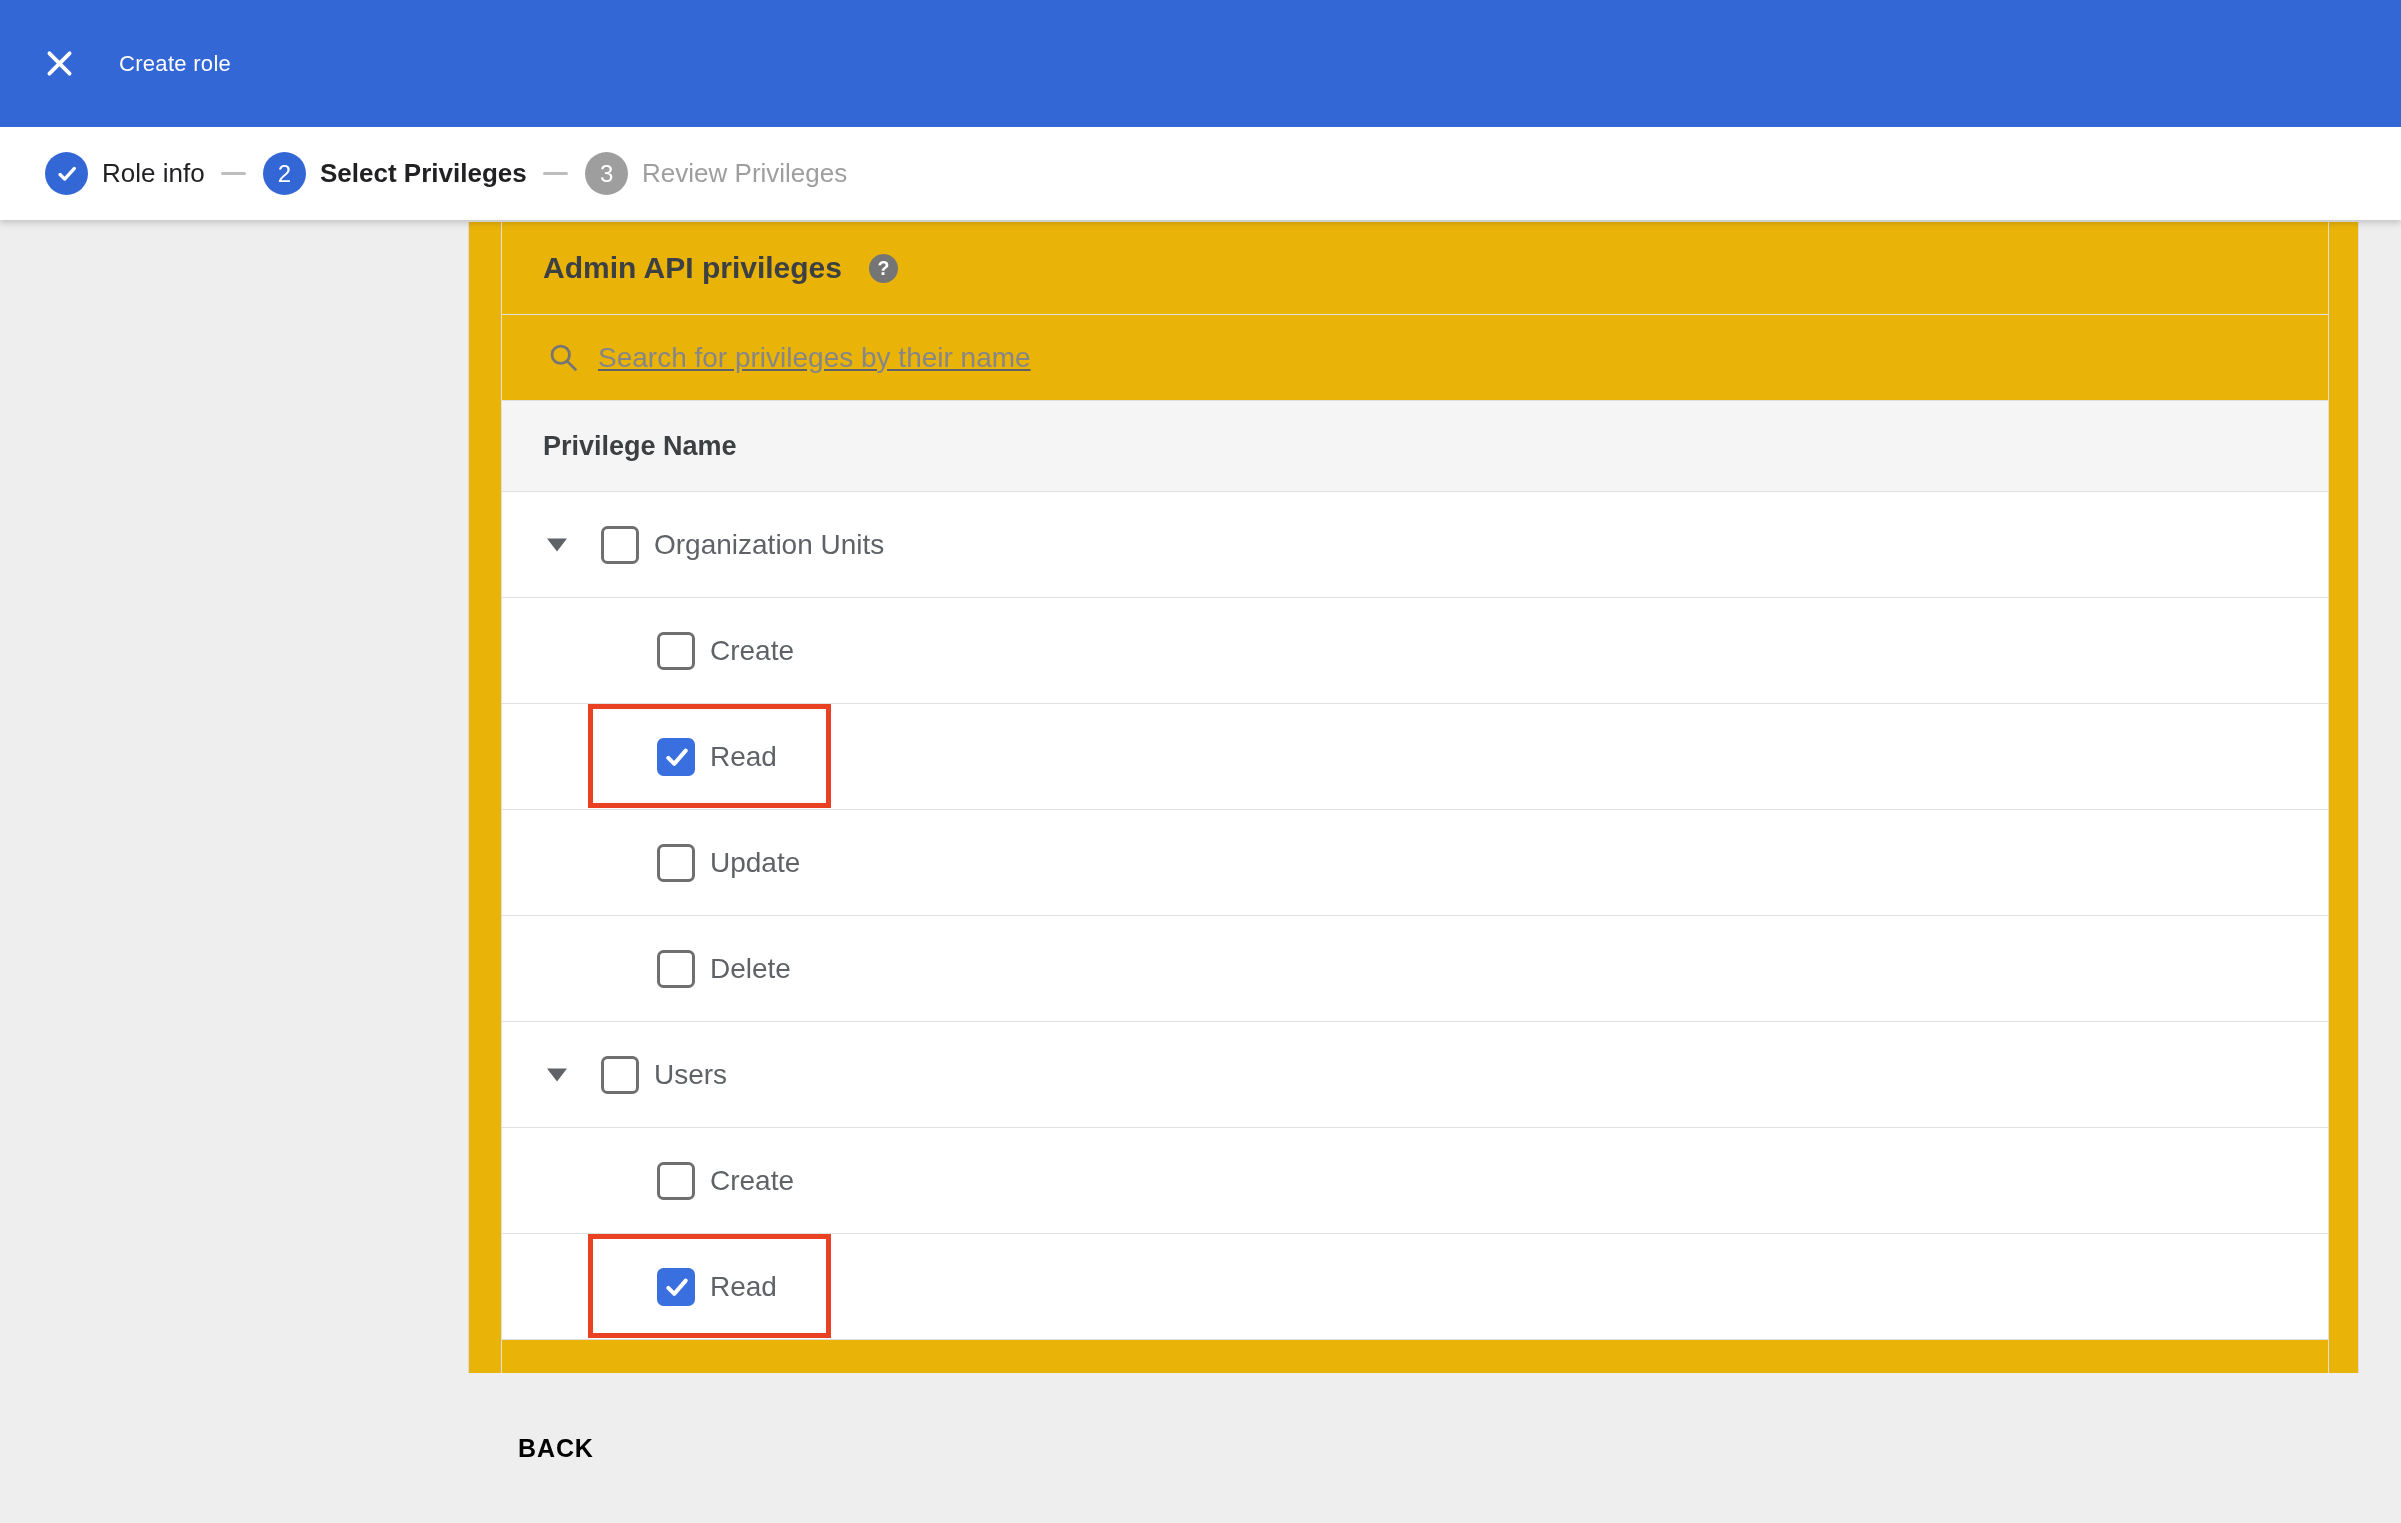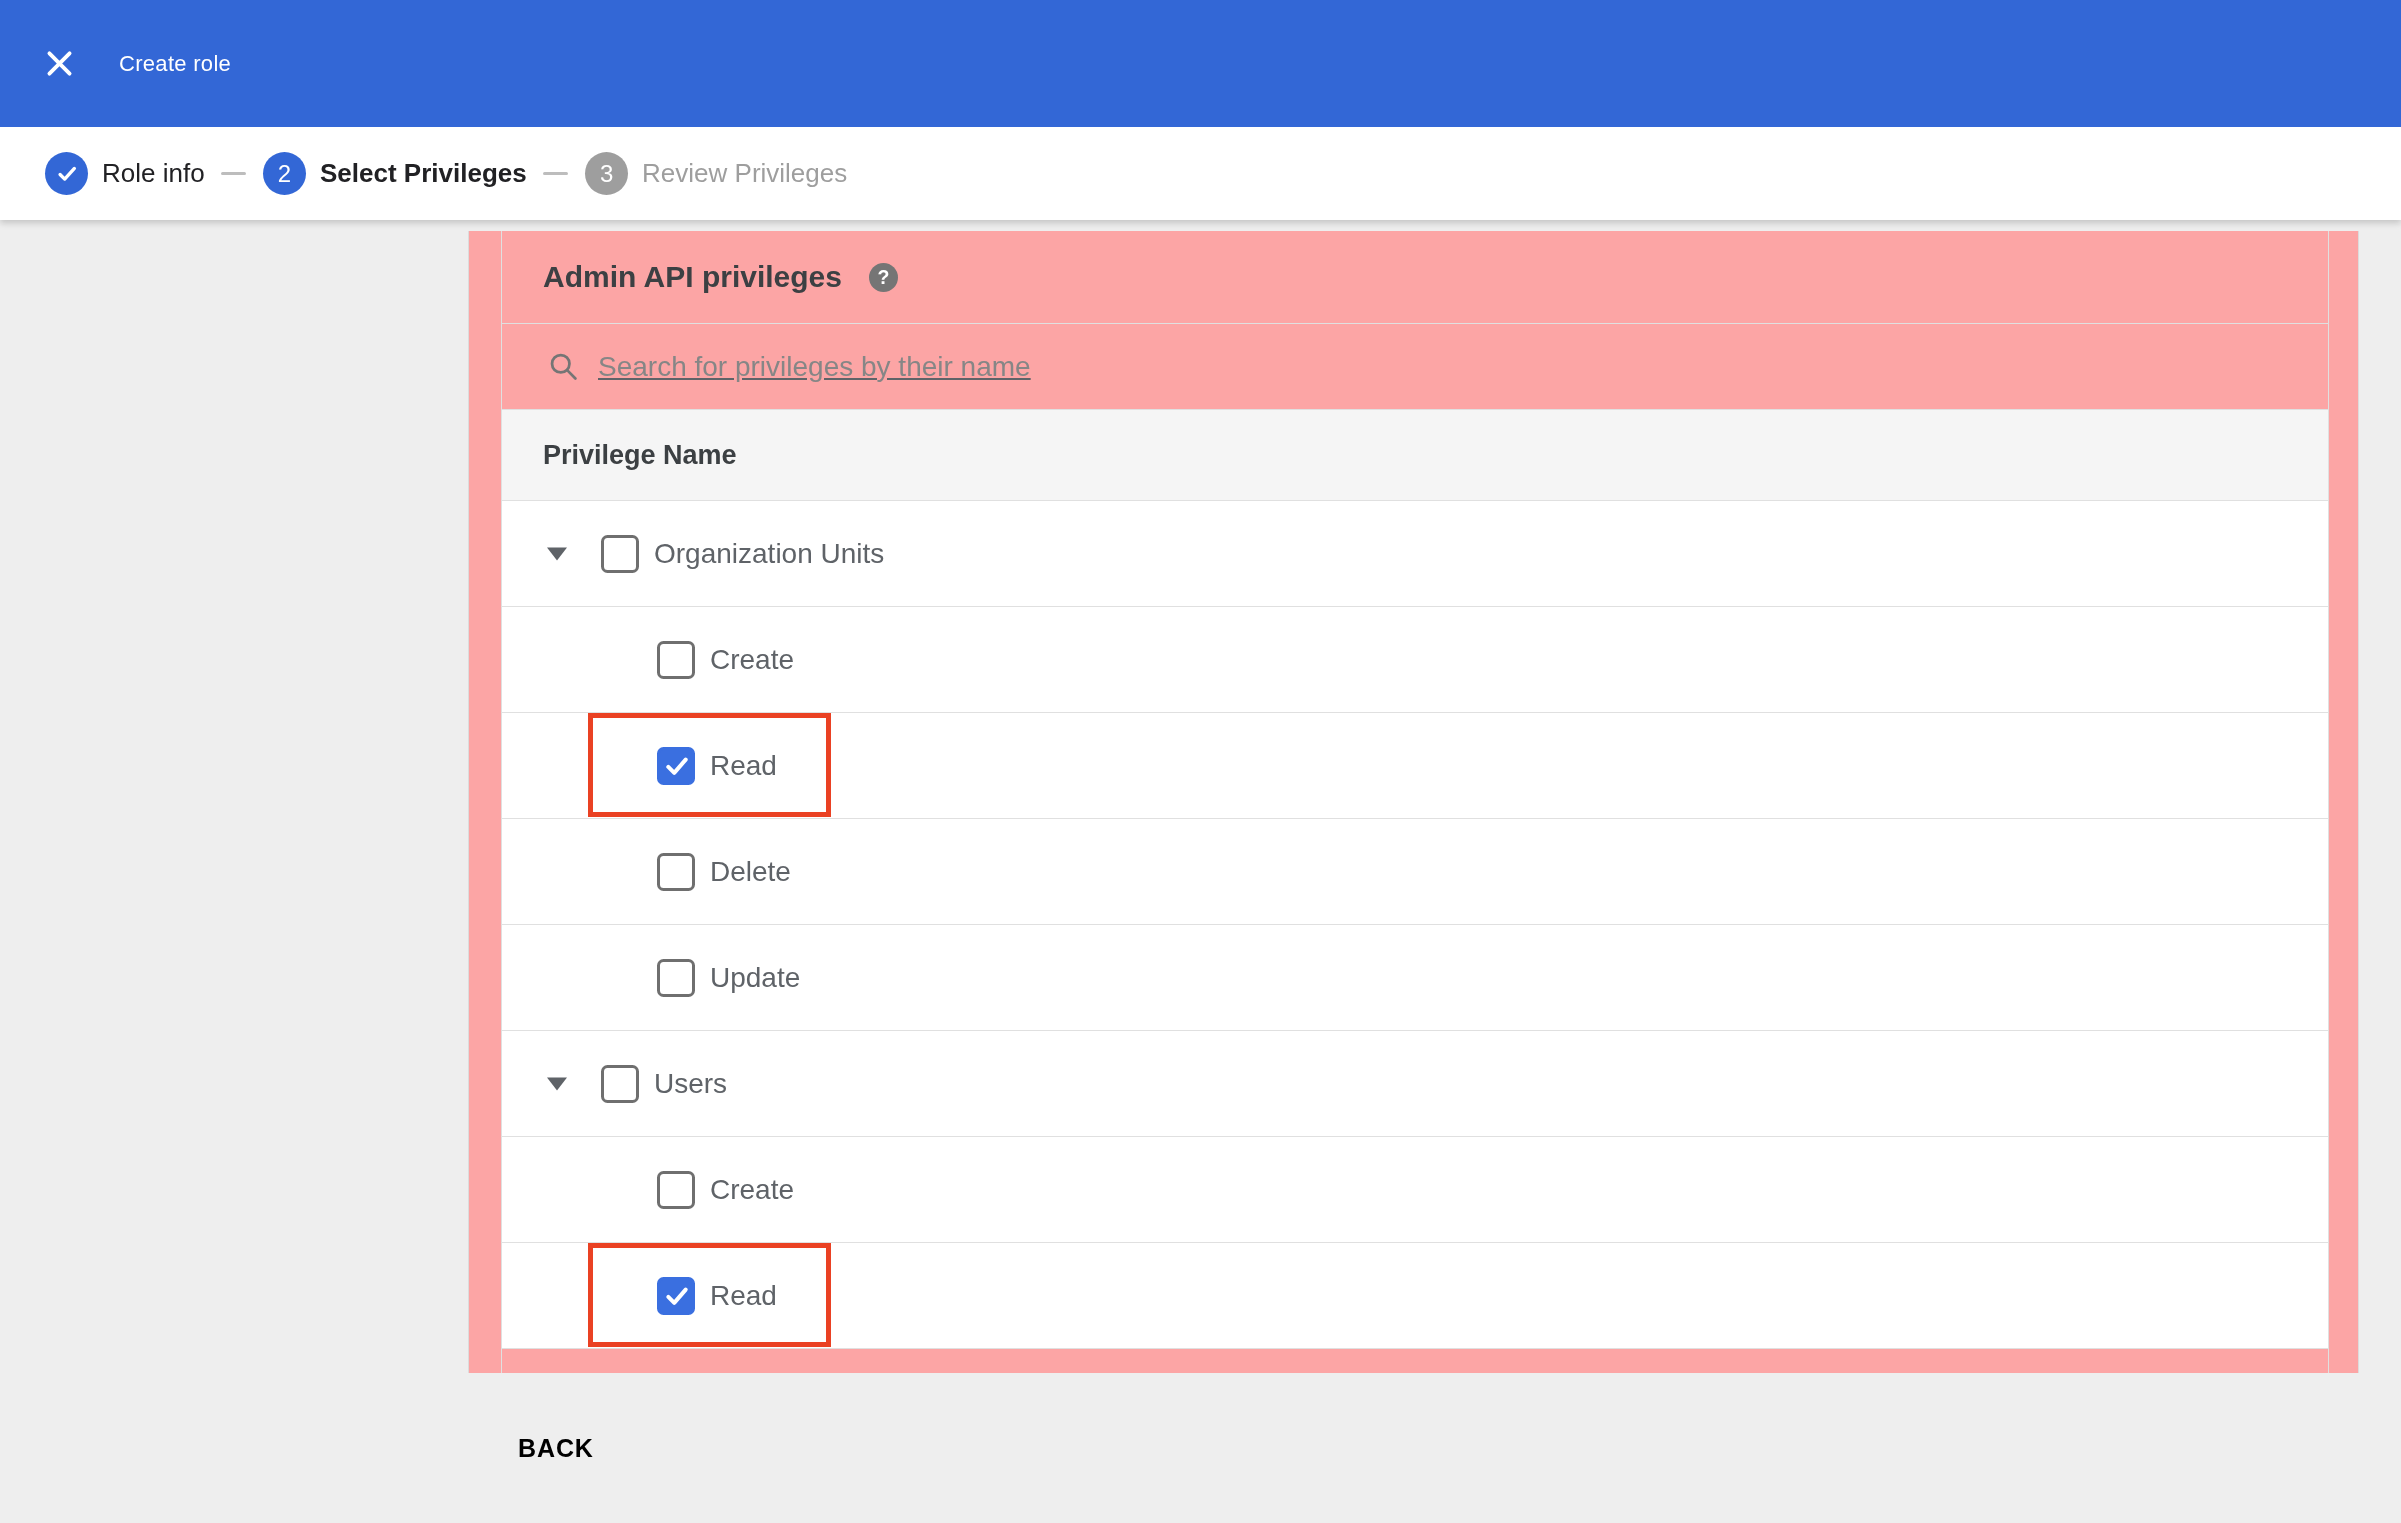--- a/index.html
+++ b/index.html
@@ -32,21 +32,21 @@
   .dot{width:43px;height:43px;border-radius:50%;display:flex;align-items:center;justify-content:center;
     color:#fff;font-size:24px;font-weight:500;flex:none;}
   .step.completed .dot,.step.active .dot{background:var(--blue);}
   .step.upcoming .dot{background:var(--gray-step);}
   .step-lbl{margin-left:14px;font-size:26px;color:#212124;white-space:nowrap;}
   .step.active .step-lbl{font-weight:700;}
   .step.upcoming .step-lbl{color:#9e9e9e;}
   .conn{width:25px;height:2.8px;background:#bdbdbd;margin:0 16.7px;border-radius:1.9px;flex:none;}
   
   .page{position:absolute;top:220px;left:0;right:0;bottom:0;background:var(--page-bg);}
-  .card{position:absolute;left:468px;top:11px;bottom:0;width:1891px;background:#fca5a5;
+  .card{position:absolute;left:468px;top:2px;bottom:0;width:1891px;background:#eab308;
     border-left:0.9px solid #dcdcdc;border-right:0.9px solid #dcdcdc;}
   .card-inner{position:absolute;left:32px;right:29px;top:0;bottom:0;
     border-left:1.9px solid var(--divider);border-right:1.9px solid var(--divider);}
   .card-head{height:93px;border-bottom:1.9px solid var(--divider);display:flex;align-items:center;padding-left:41px;}
   .section-heading{font-size:30px;font-weight:700;color:#3c4043;margin:0;}
   .help{width:29px;height:29px;border-radius:50%;background:#757575;color:#fff;font-size:19.5px;font-weight:700;
     display:flex;align-items:center;justify-content:center;margin-left:27px;cursor:pointer;flex:none;}
   .search-row{height:86px;border-bottom:1.9px solid var(--divider);display:flex;align-items:center;padding:0 37px 0 45px;}
   .search-row svg{flex:none;}
   .search-input{flex:1;border:none;outline:none;margin-left:16px;font-size:28px;color:#5f6368;
@@ -166,29 +166,29 @@
       </svg>
     </span>
     <span class="row-label">Read</span>
     <span class="red-box"></span>
   </div>
             <div class="row child">
 
     <span class="cb">
       
     </span>
+    <span class="row-label">Update</span>
+
+  </div>
+            <div class="row child">
+
+    <span class="cb">
+      
+    </span>
     <span class="row-label">Delete</span>
-
-  </div>
-            <div class="row child">
-
-    <span class="cb">
-      
-    </span>
-    <span class="row-label">Update</span>
 
   </div>
             <div class="row parent">
     <span class="tri"></span>
     <span class="cb">
       
     </span>
     <span class="row-label">Users</span>
 
   </div>

